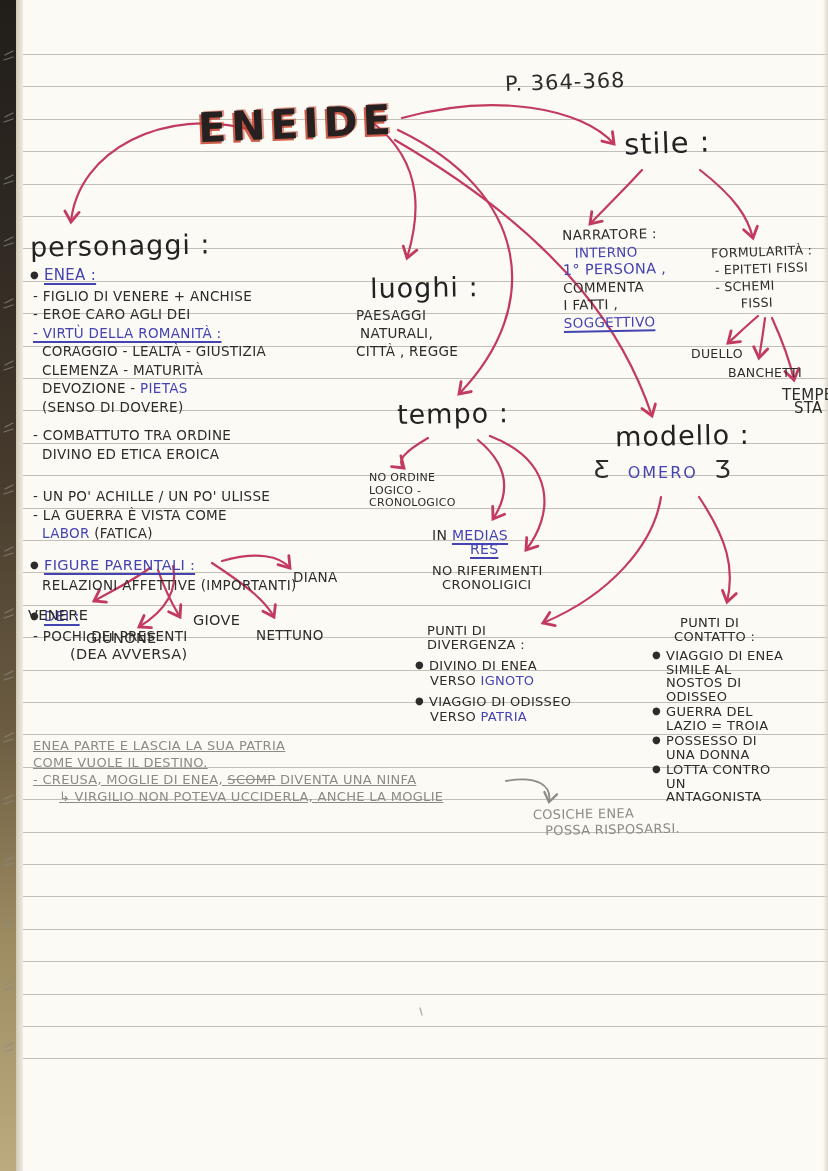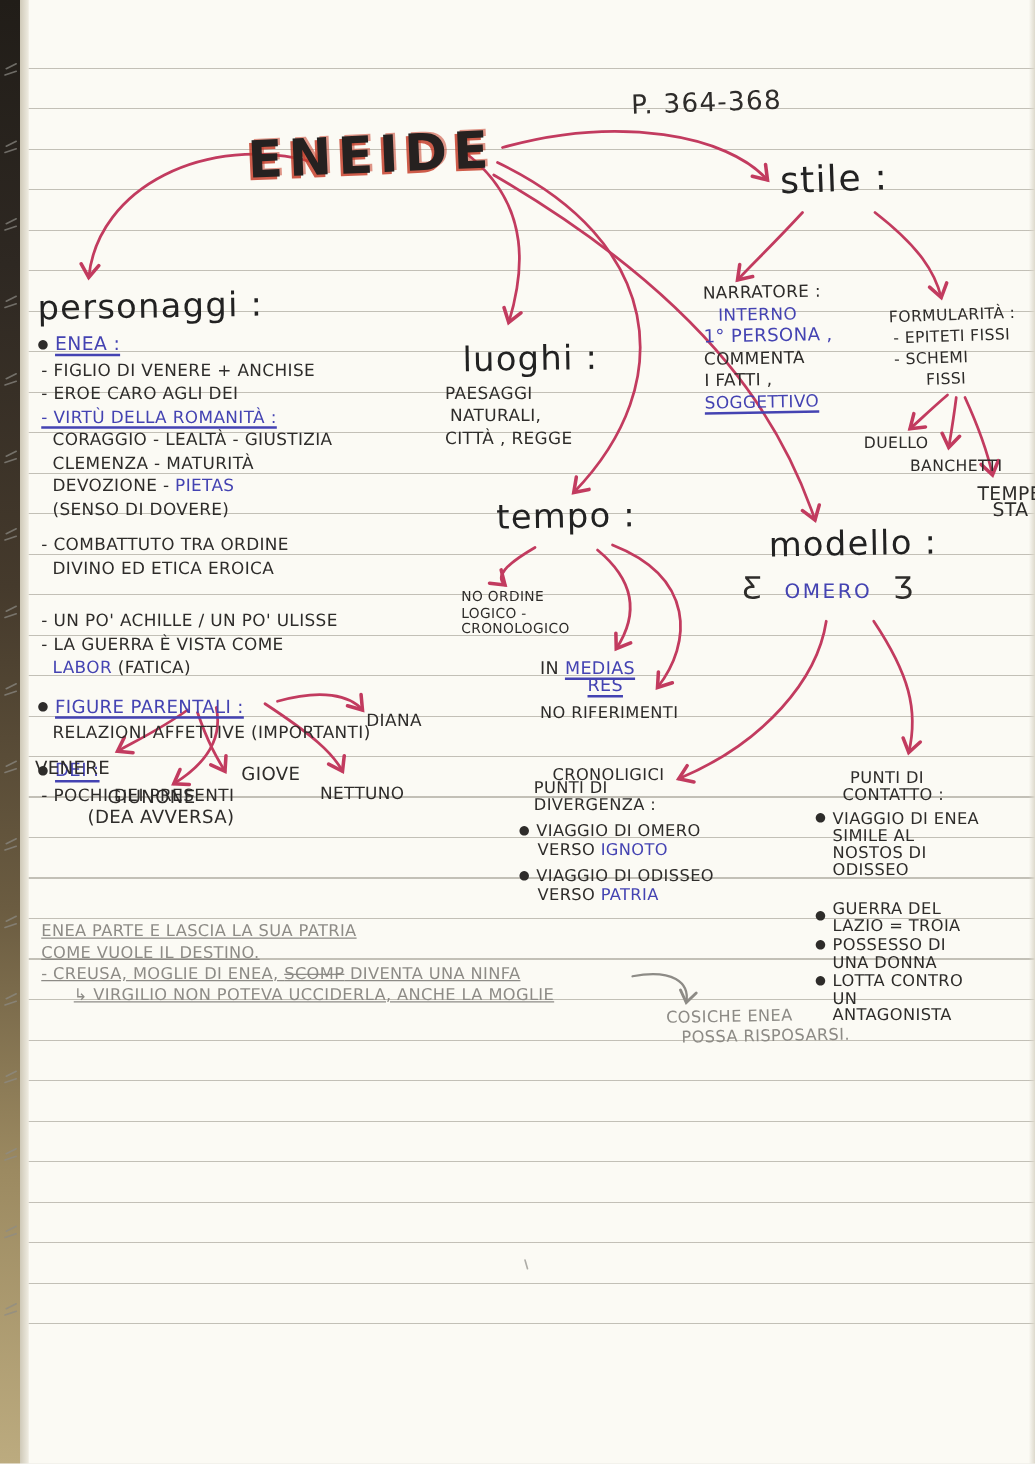--- a/index.html
+++ b/index.html
@@ -158,47 +158,47 @@
       <div>NO ORDINE</div>
       <div>LOGICO -</div>
       <div>CRONOLOGICO</div>
     </div>
     <div class="abs hw" style="left:432px;top:528px;font-size:14px;line-height:14px;">
       <div><span>IN </span><span class="blue ul">MEDIAS</span></div>
       <div style="padding-left:38px;" class="blue ul">RES</div>
     </div>
     <div class="abs hw" style="left:432px;top:564px;font-size:13px;line-height:13.5px;">
       <div>NO RIFERIMENTI</div>
-      <div style="padding-left:10px;margin-top:36px;">CRONOLIGICI</div>
+      <div style="padding-left:10px;">CRONOLIGICI</div>
     </div>
 
     <div class="abs script" style="left:615px;top:420px;transform:rotate(-1deg);">modello :</div>
     <div class="abs" style="left:594px;top:456px;font-size:24px;letter-spacing:1px;">
       <span>Ƹ</span>
       <span class="blue" style="margin:0 8px;font-size:16px;letter-spacing:2px;">OMERO</span>
       <span>Ʒ</span>
     </div>
 
     <div class="abs hw" style="left:415px;top:624px;font-size:13px;line-height:13.5px;">
       <div style="padding-left:12px;">PUNTI DI</div>
       <div style="padding-left:12px;">DIVERGENZA :</div>
-      <div style="margin-top:8px;"><span class="dot"></span><span>VIAGGIO DI OMERO</span></div>
+      <div style="margin-top:8px;"><span class="dot"></span><span>DIVINO DI ENEA</span></div>
       <div style="padding-left:15px;"><span>VERSO </span><span class="blue">IGNOTO</span></div>
       <div style="margin-top:8px;"><span class="dot"></span><span>VIAGGIO DI ODISSEO</span></div>
       <div style="padding-left:15px;"><span>VERSO </span><span class="blue">PATRIA</span></div>
     </div>
 
     <div class="abs hw" style="left:652px;top:616px;font-size:13px;line-height:13.5px;width:155px;">
       <div style="padding-left:28px;">PUNTI DI</div>
       <div style="padding-left:22px;">CONTATTO :</div>
       <div style="margin-top:6px;display:flex;">
           <span class="dot"></span>
           <span style="width:118px;">VIAGGIO DI ENEA SIMILE AL NOSTOS DI ODISSEO</span>
         </div>
-      <div style="margin-top:18px;display:flex;align-items:center;">
+      <div style="margin-top:2px;display:flex;">
           <span class="dot"></span>
           <span style="width:118px;">GUERRA DEL LAZIO = TROIA</span>
         </div>
       <div style="margin-top:2px;display:flex;">
           <span class="dot"></span>
           <span style="width:118px;">POSSESSO DI UNA DONNA</span>
         </div>
       <div style="margin-top:2px;display:flex;">
           <span class="dot"></span>
           <span style="width:118px;">LOTTA CONTRO UN ANTAGONISTA</span>

